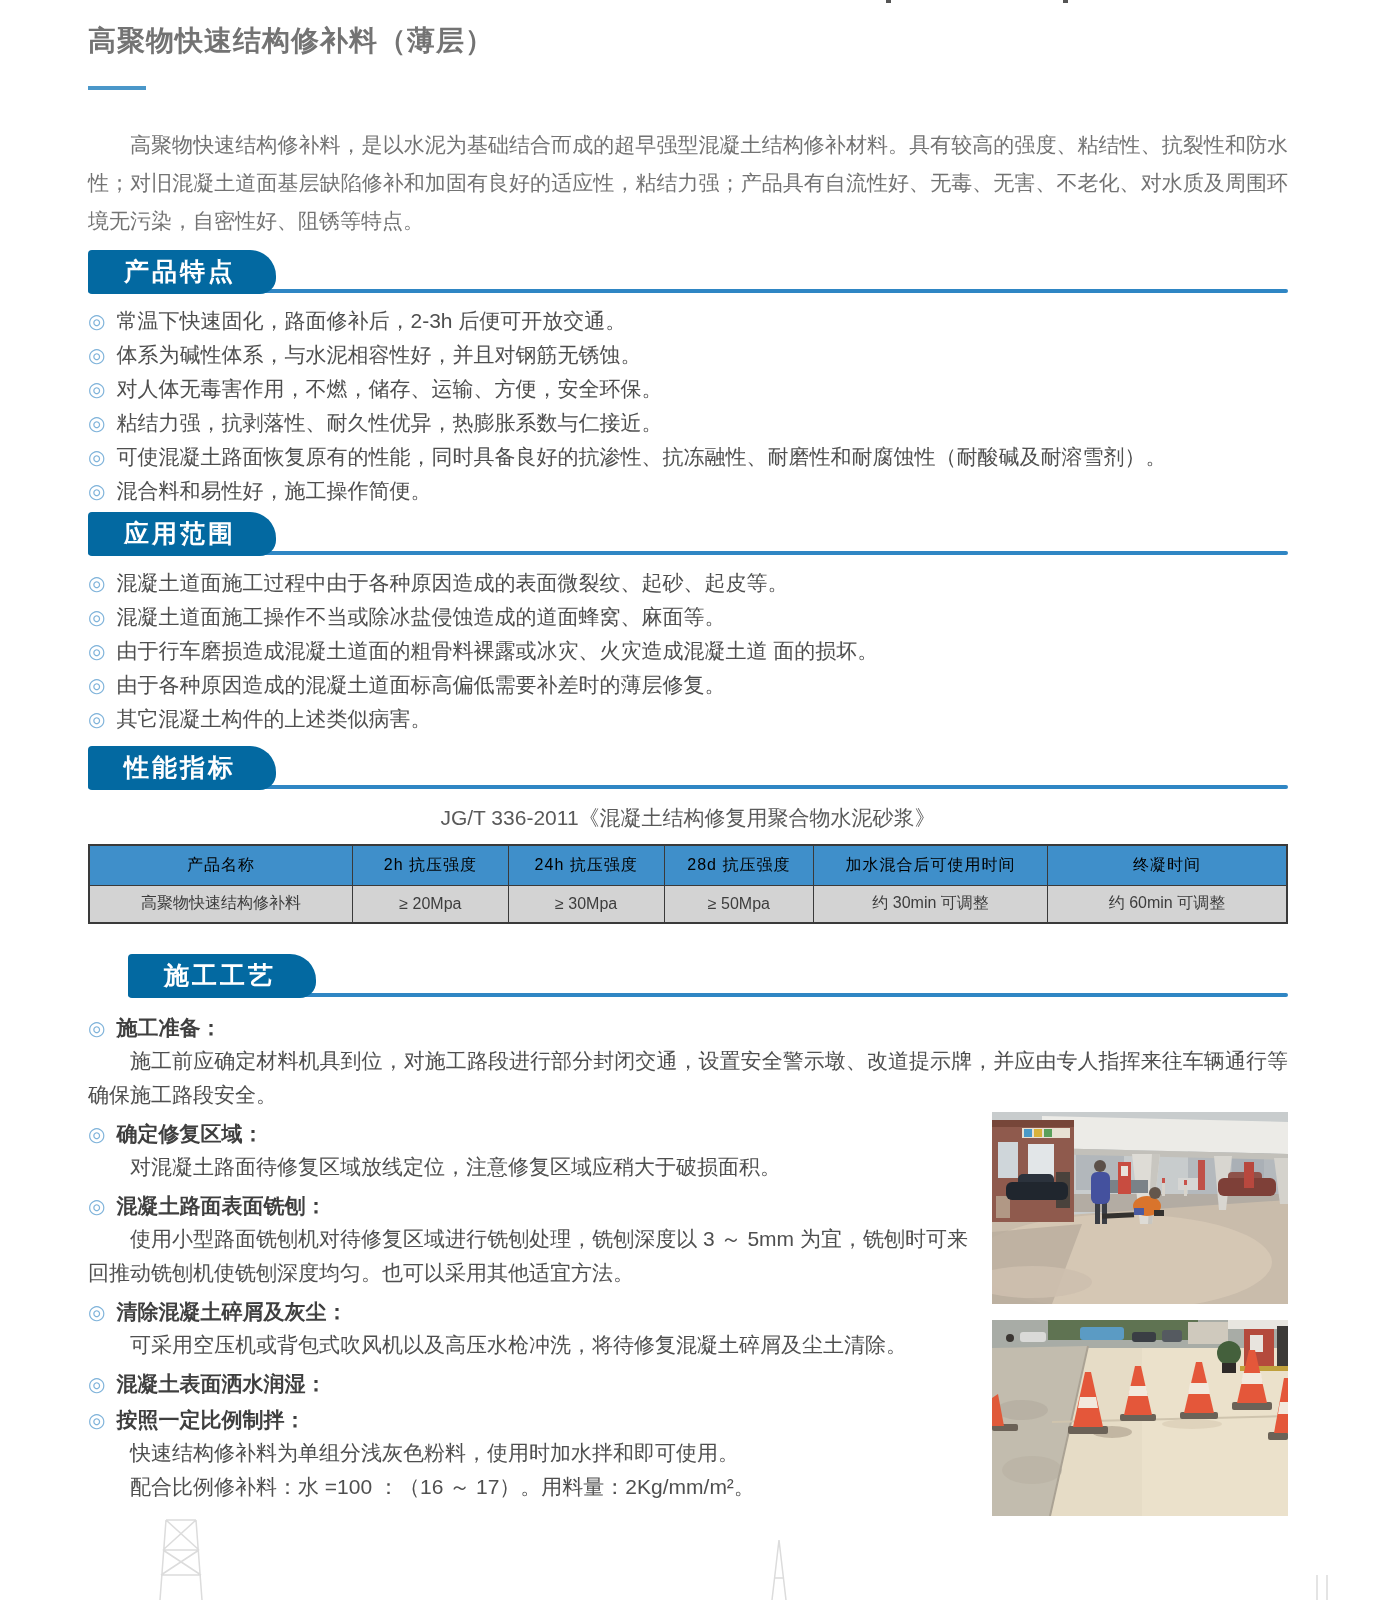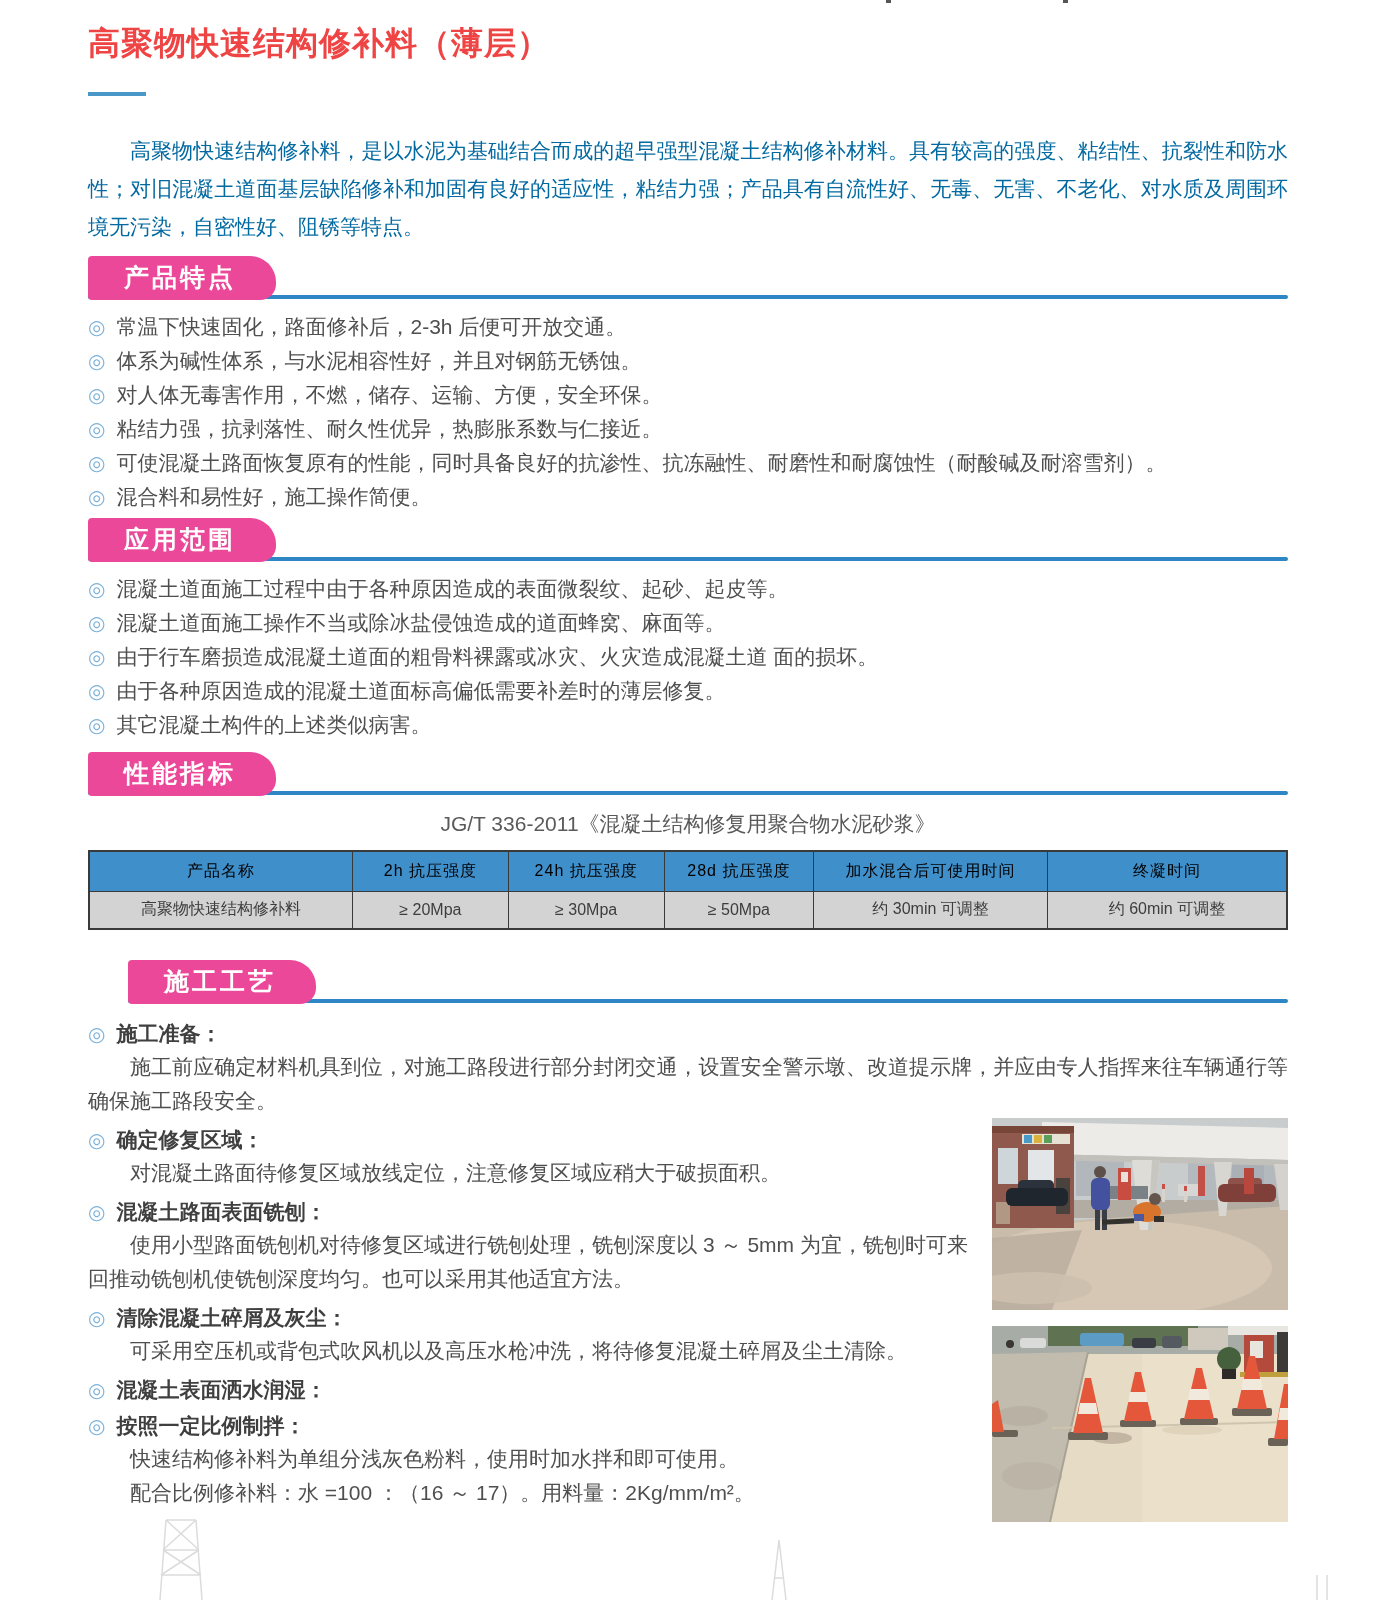--- a/index.html
+++ b/index.html
@@ -5,33 +5,33 @@
   * { margin:0; padding:0; box-sizing:border-box; }
   html,body { width:1384px; }
   body {
     font-family:"Liberation Sans","DejaVu Sans",sans-serif;
     background:#ffffff; color:#4f4f4f;
   }
   .page { position:relative; width:1384px; height:1600px; padding:0 96px 0 88px; overflow:hidden; background:#fff; }
 
   .speck { position:absolute; top:0; width:5px; height:3px; background:#555; }
 
-  h1.title { margin-top:22px; font-size:32px; font-weight:bold; color:#ef4444; letter-spacing:1px; }
+  h1.title { margin-top:22px; font-size:28px; font-weight:bold; color:#737373; letter-spacing:1px; }
   .title-dash { width:58px; height:4px; background:#4a97c9; margin-top:26px; }
 
-  p.intro { margin-top:36px; font-size:21px; line-height:38px; text-indent:2em; text-align:justify; color:#0369a1; }
+  p.intro { margin-top:36px; font-size:21px; line-height:38px; text-indent:2em; text-align:justify; color:#737373; }
 
   .sec-head { position:relative; height:44px; }
   .sec-head.m1 { margin-top:10px; }
   .sec-head.m2 { }
   .sec-head.m3 { margin-top:14px; }
   .sec-head.m4 { margin-top:30px;margin-left:40px; }
   .badge {
     position:absolute; left:0; top:0; height:44px; min-width:188px;
-    background:#ec4899; color:#fff; font-size:25px; font-weight:bold;
+    background:#0369a1; color:#fff; font-size:25px; font-weight:bold;
     line-height:42px; text-align:center; padding:0 30px 0 26px;
     border-radius:4px 26px 16px 4px; letter-spacing:3px; z-index:1;
   }
   .sec-line { position:absolute; left:0; bottom:1px; width:100%; height:4px; background:#2f86c4; border-radius:2px; }
 
   ul.bullets { list-style:none; margin-top:14px; }
   ul.bullets li { display:flex; gap:11px; font-size:21px; line-height:26px; margin-bottom:8px; color:#4f4f4f; }
   .bullet { color:#7fb3da; font-size:20px; flex:0 0 auto; }
 
   .perf-caption { text-align:center; margin-top:14px; font-size:21px; color:#5a5a5a; }

